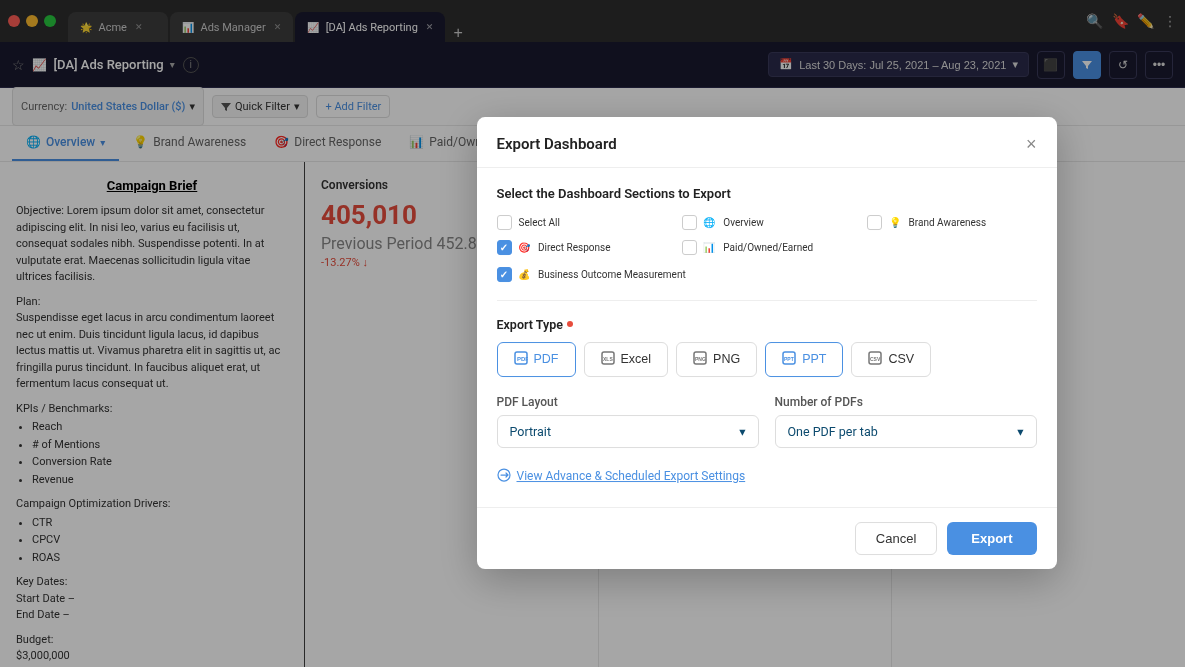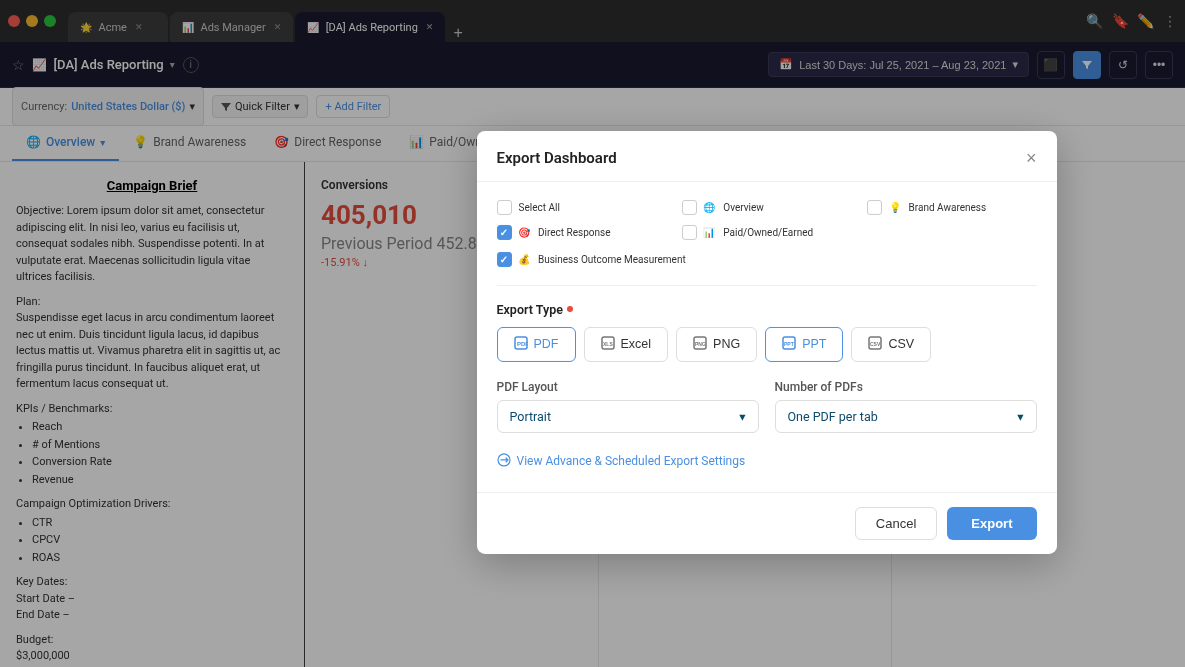--- a/index.html
+++ b/index.html
@@ -401,20 +401,21 @@
       justify-content: space-between;
     }
     .advanced-link {
       display: flex;
       align-items: center;
       gap: 6px;
       font-size: 12px;
       color: #4a90e2;
       cursor: pointer;
       padding: 4px 0;
+      text-decoration: underline;
     }
     .modal-footer {
       display: flex;
       justify-content: flex-end;
       gap: 10px;
       padding: 14px 20px;
       border-top: 1px solid #eee;
     }
     .btn-cancel {
       background: #fff;
@@ -579,21 +580,21 @@
       <div>$3,000,000</div>
     </div>
   </div>
 
   <div class="right-panel">
     <div class="metrics-row">
       <div class="metric-card">
         <div class="metric-title">Conversions</div>
         <div class="metric-value">405,010</div>
         <div class="metric-prev">Previous Period 452.8K</div>
-        <div class="metric-change">-15.91% ↓</div>
+        <div class="metric-change">-13.27% ↓</div>
       </div>
       <div class="metric-card">
         <div class="metric-title">Sprinklr AI Efficiency</div>
         <div style="margin-top:8px;">
           <div class="metric-title" style="font-weight:normal;color:#555;margin-bottom:6px;">Avg. Reduction in CPM</div>
           <div class="metric-value green">$0.265</div>
           <div class="metric-prev">Previous Period 0.2981</div>
           <div class="metric-change">-11.07% ↓</div>
         </div>
       </div>
@@ -606,20 +607,21 @@
 </div>
 
 <div class="overlay-backdrop"></div>
 
 <div class="modal">
   <div class="modal-header">
     <span class="modal-title">Export Dashboard</span>
     <button class="modal-close">×</button>
   </div>
   <div class="modal-body">
+    <div class="section-label">Select the Dashboard Sections to Export</div>
 
     <div class="checkbox-grid">
 
       <div class="checkbox-item">
         <div class="checkbox-box"></div>
         <span>Select All</span>
       </div>
 
       <div class="checkbox-item">
         <div class="checkbox-box"></div>

